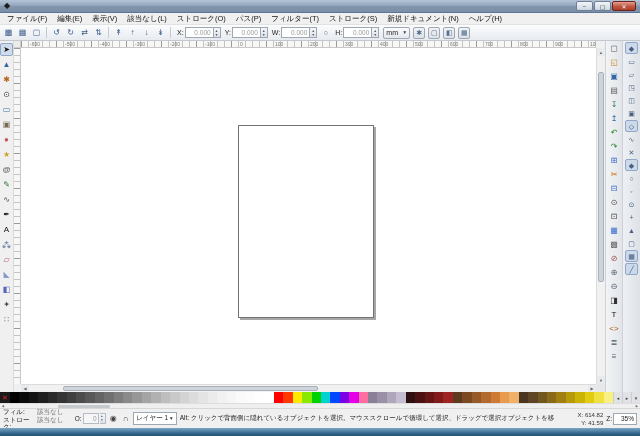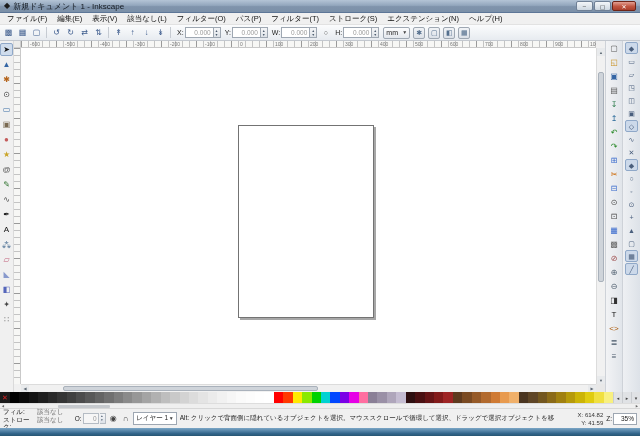--- a/index.html
+++ b/index.html
@@ -106,38 +106,37 @@
   #zoom-input{width:24px;height:12px;background:#fff;border:1px solid #9ea7b2;font-size:6.5px;color:#222;display:flex;align-items:center;justify-content:flex-end;padding-right:2px;}
 
   
   #winbottom{left:0;top:428px;width:640px;height:8px;background:linear-gradient(#7ba6c6,#31648a 70%,#275572);}
 </style>
 </head>
 <body>
 
 <div class="abs" id="titlebar">
   <span class="glyph" style="font-size:8px;color:#1c1c1c;">◆</span>
-  <span class="title">新規ドキュメント 1 - Inkscape</span>
   <div id="winbtns">
       <div class="winbtn">–</div>
       <div class="winbtn">▢</div>
       <div class="winbtn close">✕</div>
     </div>
 </div>
 
 <div class="abs" id="menubar">
     <div class="menu-item">ファイル(F)</div>
     <div class="menu-item">編集(E)</div>
     <div class="menu-item">表示(V)</div>
     <div class="menu-item">該当なし(L)</div>
-    <div class="menu-item">フィルター(O)</div>
+    <div class="menu-item">ストローク(O)</div>
     <div class="menu-item">パス(P)</div>
     <div class="menu-item">フィルター(T)</div>
     <div class="menu-item">ストローク(S)</div>
-    <div class="menu-item">エクステンション(N)</div>
+    <div class="menu-item">新規ドキュメント(N)</div>
     <div class="menu-item">ヘルプ(H)</div>
   </div>
 
 <div class="abs" id="toolctl">
     <div class="tc-btn">
       <div class="glyph">▩</div>
     </div>
     <div class="tc-btn">
       <div class="glyph">▦</div>
     </div>

